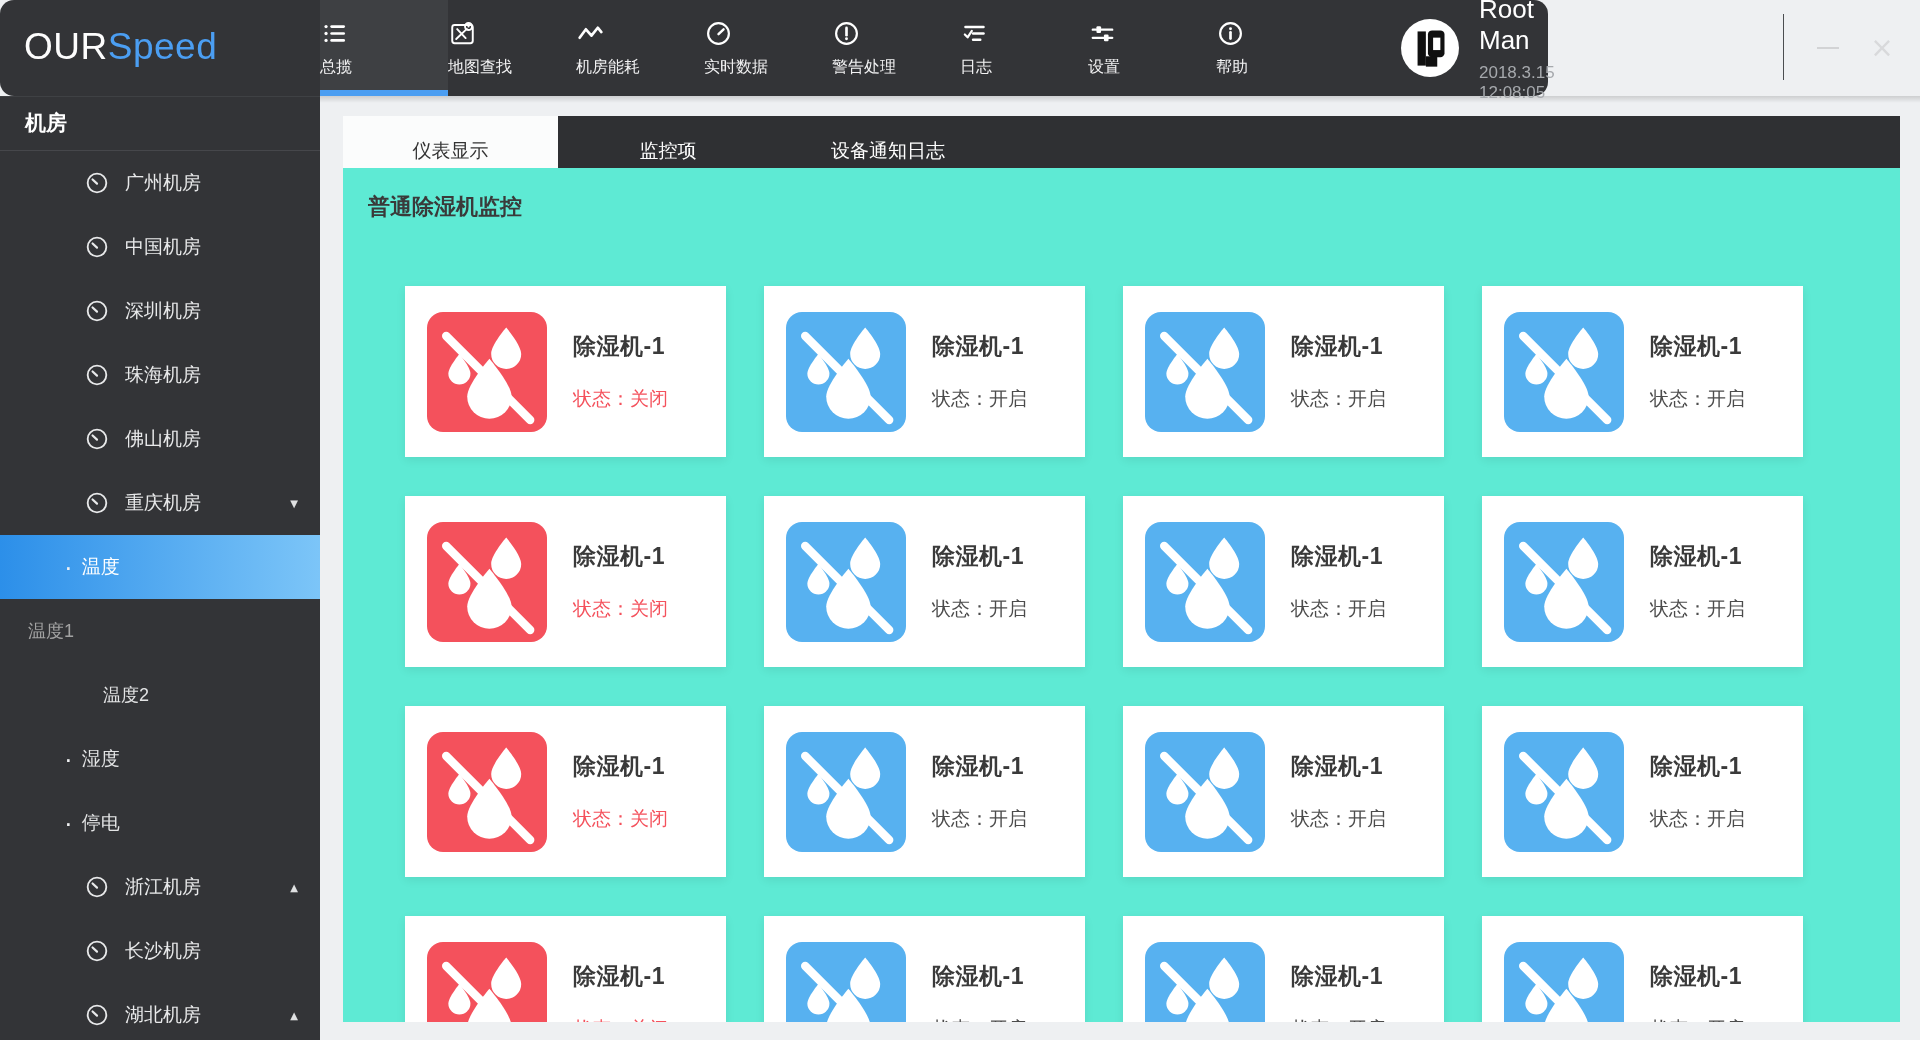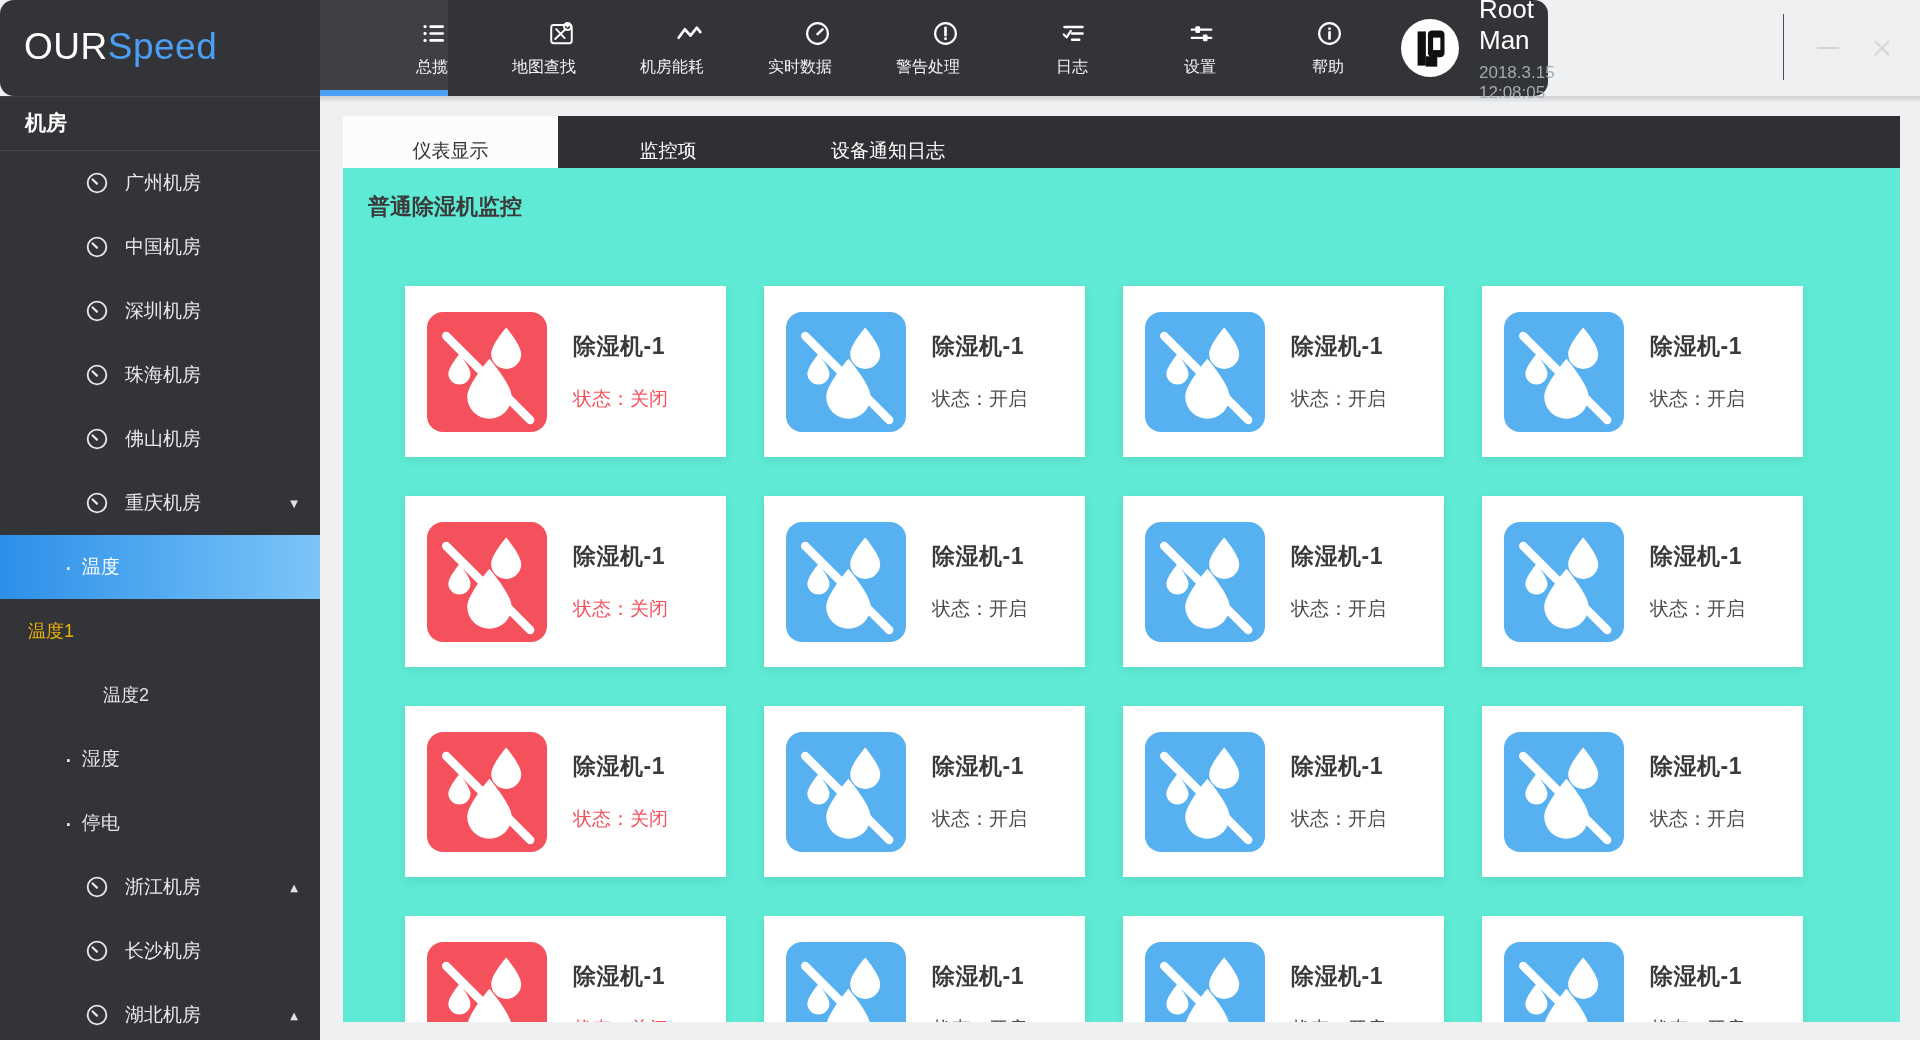--- a/index.html
+++ b/index.html
@@ -4,21 +4,21 @@
 <style>
   *{margin:0;padding:0;box-sizing:border-box;}
   html,body{width:1920px;height:1040px;overflow:hidden;}
   body{position:relative;background:#eef0f2;font-family:"Liberation Sans","DejaVu Sans",sans-serif;-webkit-font-smoothing:antialiased;}
 
   
   .topbar{position:absolute;left:0;top:0;width:1548px;height:96px;background:#333437;z-index:20;border-radius:14px;}
   .logo{position:absolute;left:24px;top:26px;font-size:37px;color:#fdfdfd;letter-spacing:.5px;}
   .logo .accent{color:#4b9ef2;}
   .topnav{position:absolute;left:320px;top:0;height:96px;display:flex;}
-  .nav-tile{width:128px;height:96px;display:flex;flex-direction:column;align-items:flex-end;justify-content:center;gap:8px;color:#f2f2f3;cursor:pointer;position:relative;}
+  .nav-tile{width:128px;height:96px;display:flex;flex-direction:column;align-items:flex-start;justify-content:center;gap:8px;color:#f2f2f3;cursor:pointer;position:relative;}
   .nav-tile.active{background:#3e4043;}
   .nav-tile.active::after{content:"";position:absolute;left:0;bottom:0;width:100%;height:6px;background:#4b9ef2;}
   .nav-ico{height:30px;display:flex;align-items:center;}
   .nav-ico svg{width:29px;height:29px;display:block;}
   .nav-label{font-size:16px;}
 
   .userbox{position:absolute;left:1401px;top:0;height:96px;display:flex;align-items:center;cursor:pointer;}
   .avatar{width:58px;height:58px;flex:none;}
   .user-meta{margin-left:20px;}
   .user-name{font-size:26px;color:#fff;}
@@ -33,21 +33,21 @@
   .sb-title{margin:12px 0 0 25px;font-size:21px;font-weight:bold;color:#fff;}
   .sb-divider{margin-top:13px;height:1px;background:#46474b;}
   .sb-item{height:64px;display:flex;align-items:center;color:#e8e9ea;font-size:19px;cursor:pointer;position:relative;}
   .sb-ico{margin-left:84px;margin-right:15px;width:26px;height:26px;flex:none;}
   .sb-ico svg{width:26px;height:26px;display:block;}
   .sb-arrow{position:absolute;right:22px;top:50%;transform:translateY(-50%);font-size:10px;color:#e0e1e2;font-family:"DejaVu Sans",sans-serif;}
   .sb-sel{height:64px;display:flex;align-items:center;color:#fff;font-size:19px;cursor:pointer;background:linear-gradient(90deg,#2c8fe9 0%,#7cc5f8 100%);}
   .bullet{margin-left:64px;margin-right:9px;font-size:26px;line-height:1;color:#f0f1f2;}
   .sb-leaf{height:64px;display:flex;align-items:center;color:#e3e4e5;font-size:19px;cursor:pointer;}
   .sb-sub{height:64px;display:flex;align-items:center;padding-left:103px;font-size:18px;color:#e3e4e5;cursor:pointer;}
-  .sb-sub.hl{color:#eab308;padding-left:28px;}
+  .sb-sub.hl{color:#a3a3a3;padding-left:28px;}
 
   
   .content{position:absolute;left:320px;top:96px;right:0;bottom:0;background:#eef0f2;}
   .content::before{content:"";position:absolute;left:0;top:0;right:0;height:7px;background:linear-gradient(rgba(0,0,0,.14),rgba(0,0,0,0));pointer-events:none;}
   .tabbar{position:absolute;left:23px;top:20px;width:1557px;height:70px;display:flex;background:#2f3033;}
   .tab{width:220px;display:flex;align-items:center;justify-content:center;font-size:19px;color:#fdfdfd;cursor:pointer;}
   .tab.active{width:215px;background:#fbfcfc;color:#333;}
   .panel{position:absolute;left:23px;top:72px;width:1557px;bottom:18px;background:#5eead4;overflow:hidden;}
   .section-title{margin:24px 0 0 25px;font-size:22px;font-weight:bold;color:#3a3a3a;}
   .grid{margin:64px 0 0 62px;width:1399px;display:grid;grid-template-columns:repeat(4,321px);column-gap:38px;row-gap:39px;grid-auto-rows:171px;}

